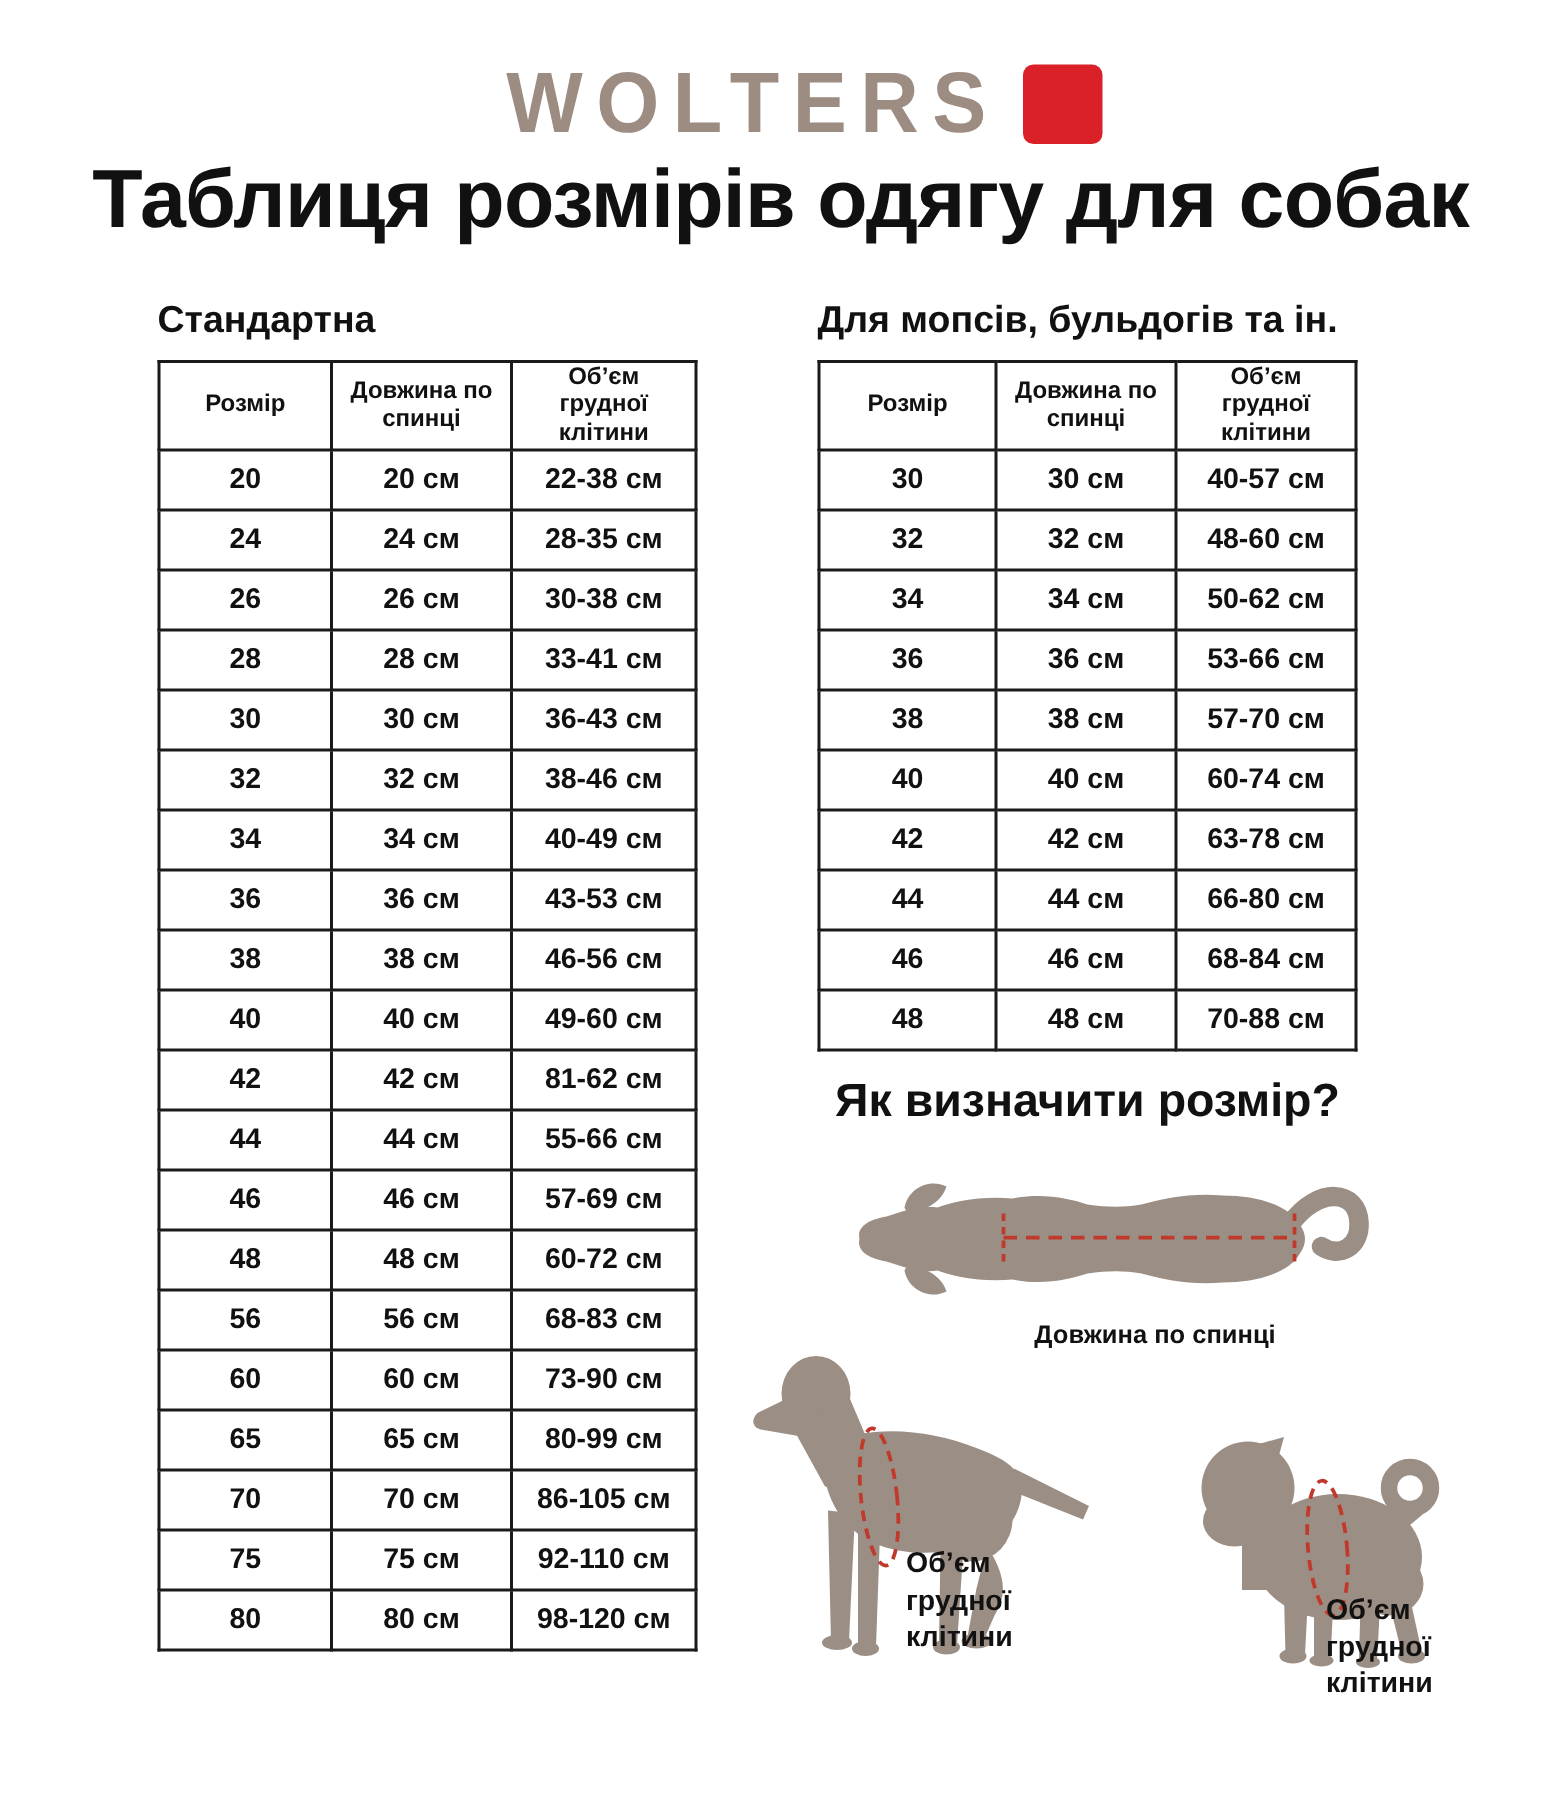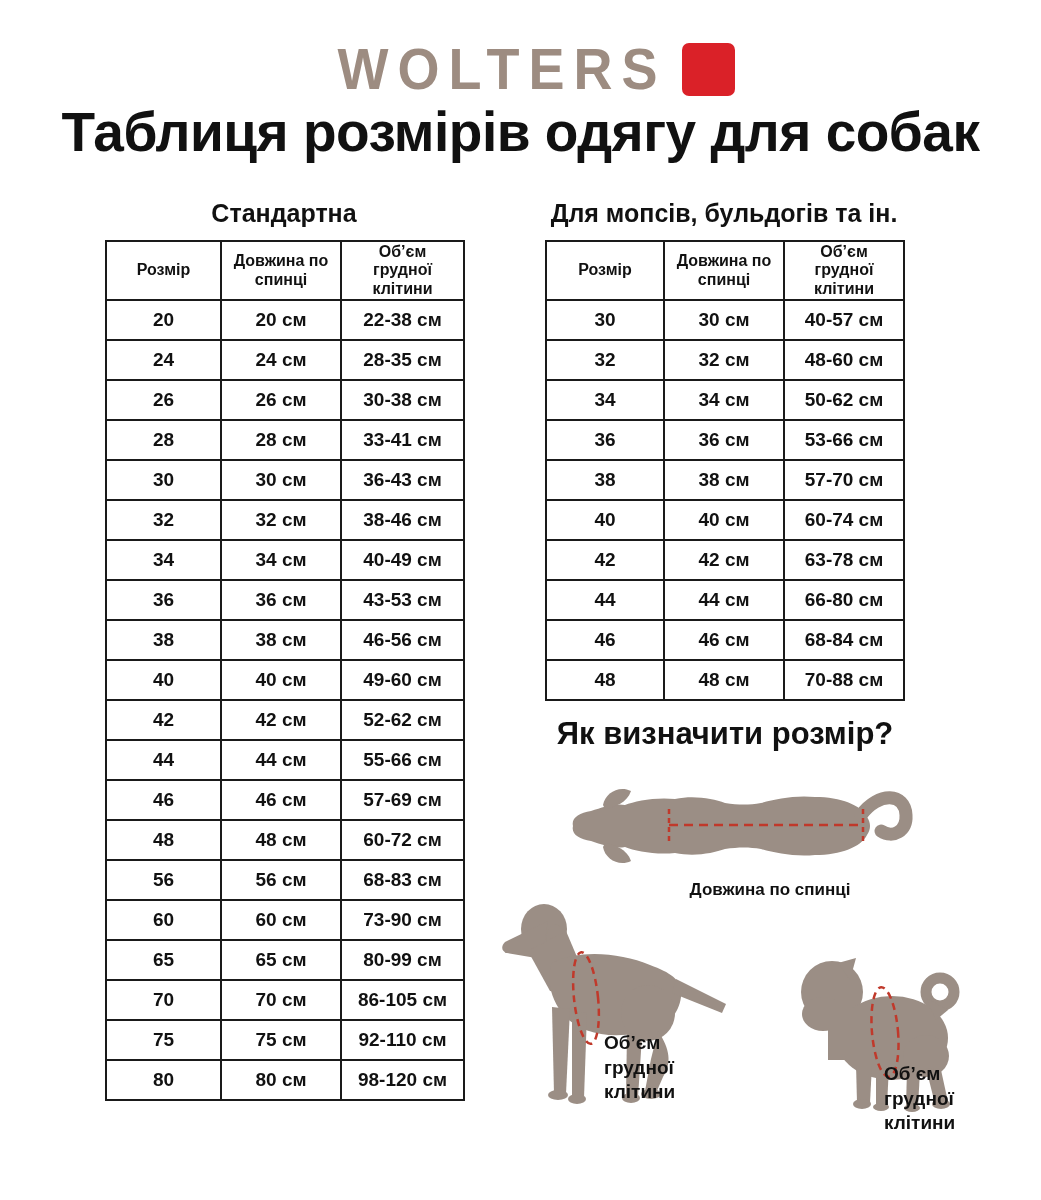--- a/index.html
+++ b/index.html
@@ -10,21 +10,21 @@
   
   .logo-row { position:absolute; top:30px; left:0; width:100%; height:66px;
               display:flex; justify-content:center; align-items:flex-end;margin-left:16px; }
   .logo-text { font-size:54px; font-weight:700; letter-spacing:9px;
                color:#9d8c81; transform:scaleY(1.06); line-height:1; }
   .logo-square { width:53px; height:53px; background:#da2128; border-radius:7px; margin-left:16px; }
   
   .title { position:absolute; top:100px; left:0; width:100%; text-align:center;
            font-size:55px; font-weight:700; letter-spacing:-0.5px; }
   
-  .tbl-label { position:absolute; top:199px; font-size:25px; font-weight:700; text-align:center; }
+  .tbl-label { position:absolute; top:199px; font-size:25px; font-weight:700; text-align:left; }
   .tbl-label.left  { left:105px; width:358px; }
   .tbl-label.right { left:545px; width:358px; }
   
   table { position:absolute; top:240px; border-collapse:collapse; table-layout:fixed;
           background:#fff; }
   table.left  { left:105px; width:358px; }
   table.right { left:545px; width:358px; }
   th, td { border:2px solid #1a1a1a; text-align:center; vertical-align:middle; }
   th { height:40px; font-size:16px; font-weight:700; line-height:1.15; padding:1px 8px; }
   td { height:38px; font-size:19px; font-weight:700; padding:0 2px; }
@@ -119,21 +119,21 @@
           <td>46-56 см</td>
         </tr>
         <tr>
           <td>40</td>
           <td>40 см</td>
           <td>49-60 см</td>
         </tr>
         <tr>
           <td>42</td>
           <td>42 см</td>
-          <td>52-62 см</td>
+          <td>81-62 см</td>
         </tr>
         <tr>
           <td>44</td>
           <td>44 см</td>
           <td>55-66 см</td>
         </tr>
         <tr>
           <td>46</td>
           <td>46 см</td>
           <td>57-69 см</td>

